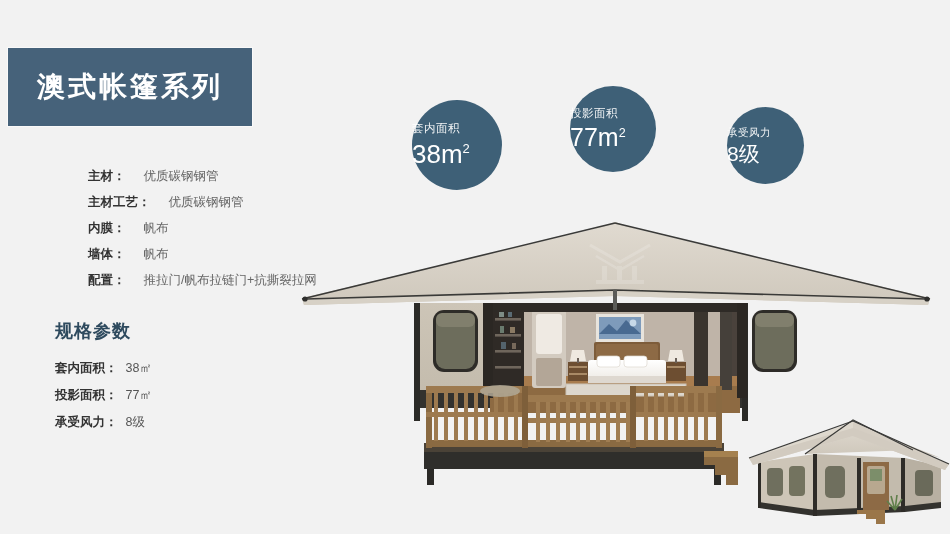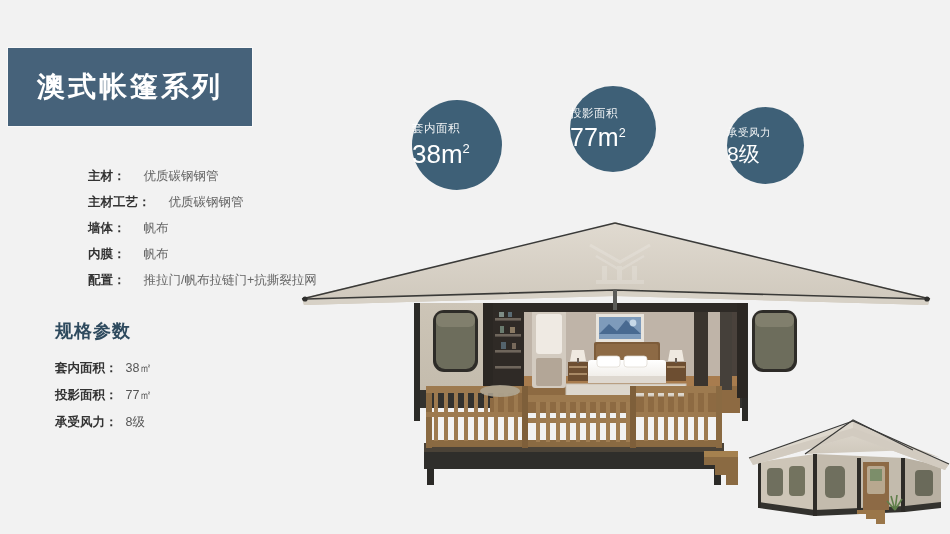--- a/index.html
+++ b/index.html
@@ -74,24 +74,24 @@
   <div class="panel">
 
 
     <div class="prow">
       <span class="k">主材：</span><span class="v">优质碳钢钢管</span>
     </div>
     <div class="prow">
       <span class="k">主材工艺：</span><span class="v">优质碳钢钢管</span>
     </div>
     <div class="prow">
+      <span class="k">内膜：</span><span class="v">帆布</span>
+    </div>
+    <div class="prow">
       <span class="k">墙体：</span><span class="v">帆布</span>
-    </div>
-    <div class="prow">
-      <span class="k">内膜：</span><span class="v">帆布</span>
     </div>
     <div class="prow">
       <span class="k">配置：</span><span class="v">推拉门/帆布拉链门+抗撕裂拉网</span>
     </div>
 
     <div class="sec-head second">规格参数</div>
 
     <div class="srow">
       <span class="k">套内面积：</span><span class="v">38㎡</span>
     </div>

